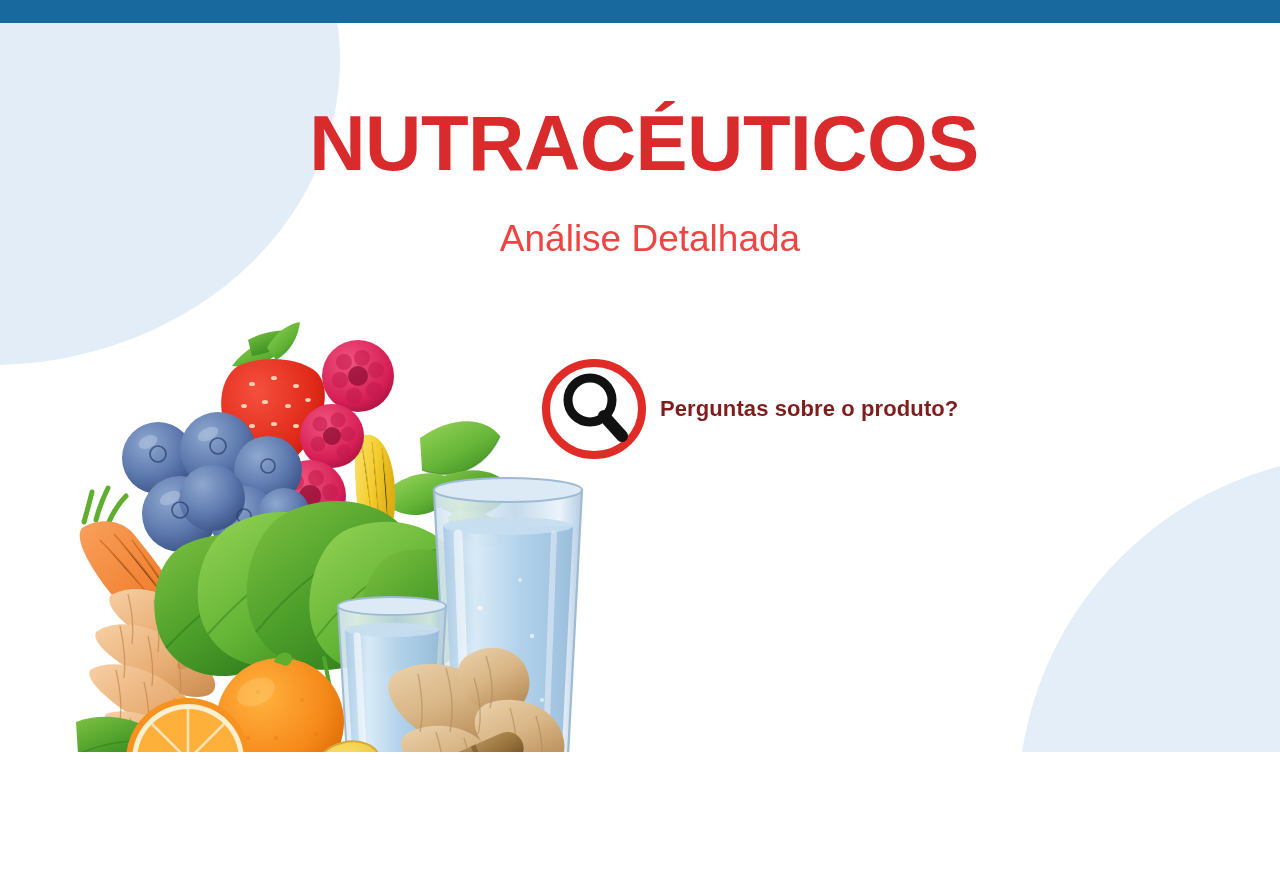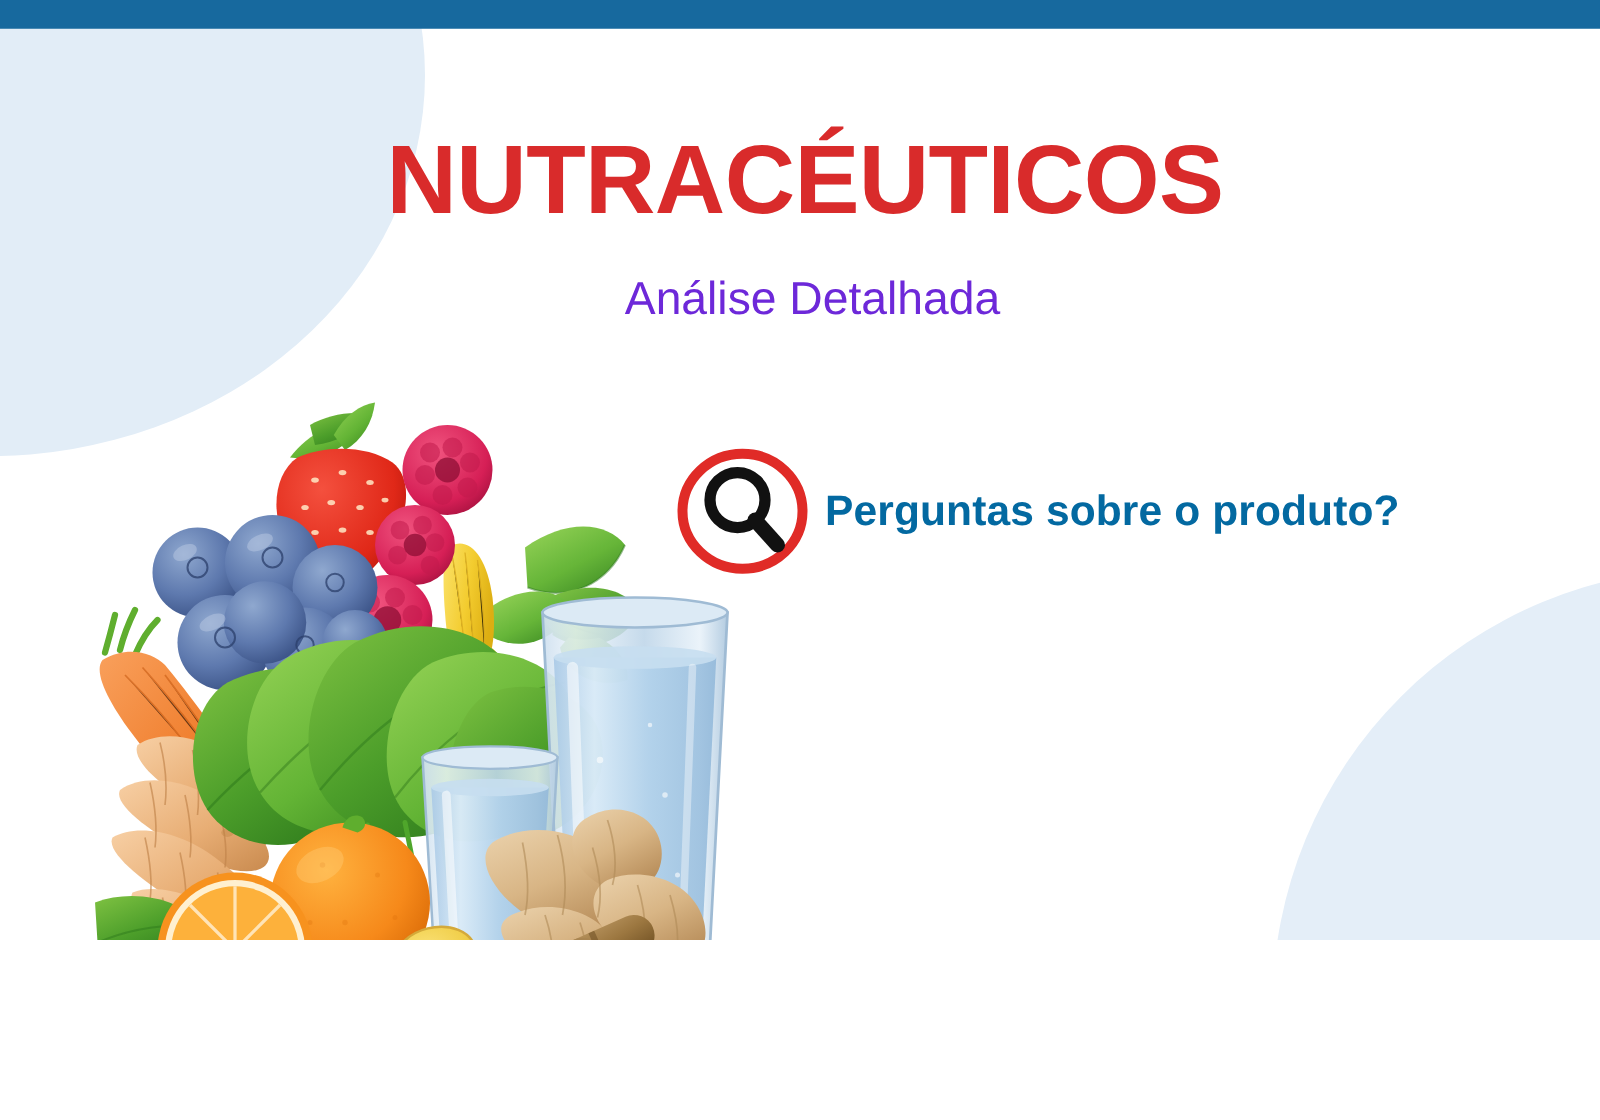--- a/index.html
+++ b/index.html
@@ -77,21 +77,21 @@
   .subtitle {
     position: absolute;
     left: 0;
     top: 219px;
     width: 1280px;
     text-align: center;
     padding-left: 20px;
     box-sizing: border-box;
     font-size: 37px;
     font-weight: normal;
-    color: #6d28d9;
+    color: #ef4444;
     line-height: 1.1;
     z-index: 4;
     white-space: nowrap;
   }
 
   
   .question-row {
     position: absolute;
     left: 538px;
     top: 356px;
@@ -100,23 +100,23 @@
     z-index: 4;
   }
   .magnifier-badge {
     width: 112px;
     height: 106px;
     position: relative;
     flex: 0 0 auto;
   }
   .magnifier-badge svg { display: block; }
   .question-text {
-    font-size: 34px;
+    font-size: 22px;
     font-weight: bold;
-    color: #0369a1;
+    color: #7f1d1d;
     white-space: nowrap;
     margin-left: 10px;
     letter-spacing: 0.1px;
   }
 
   
   .bullets {
     position: absolute;
     left: 686px;
     top: 468px;

